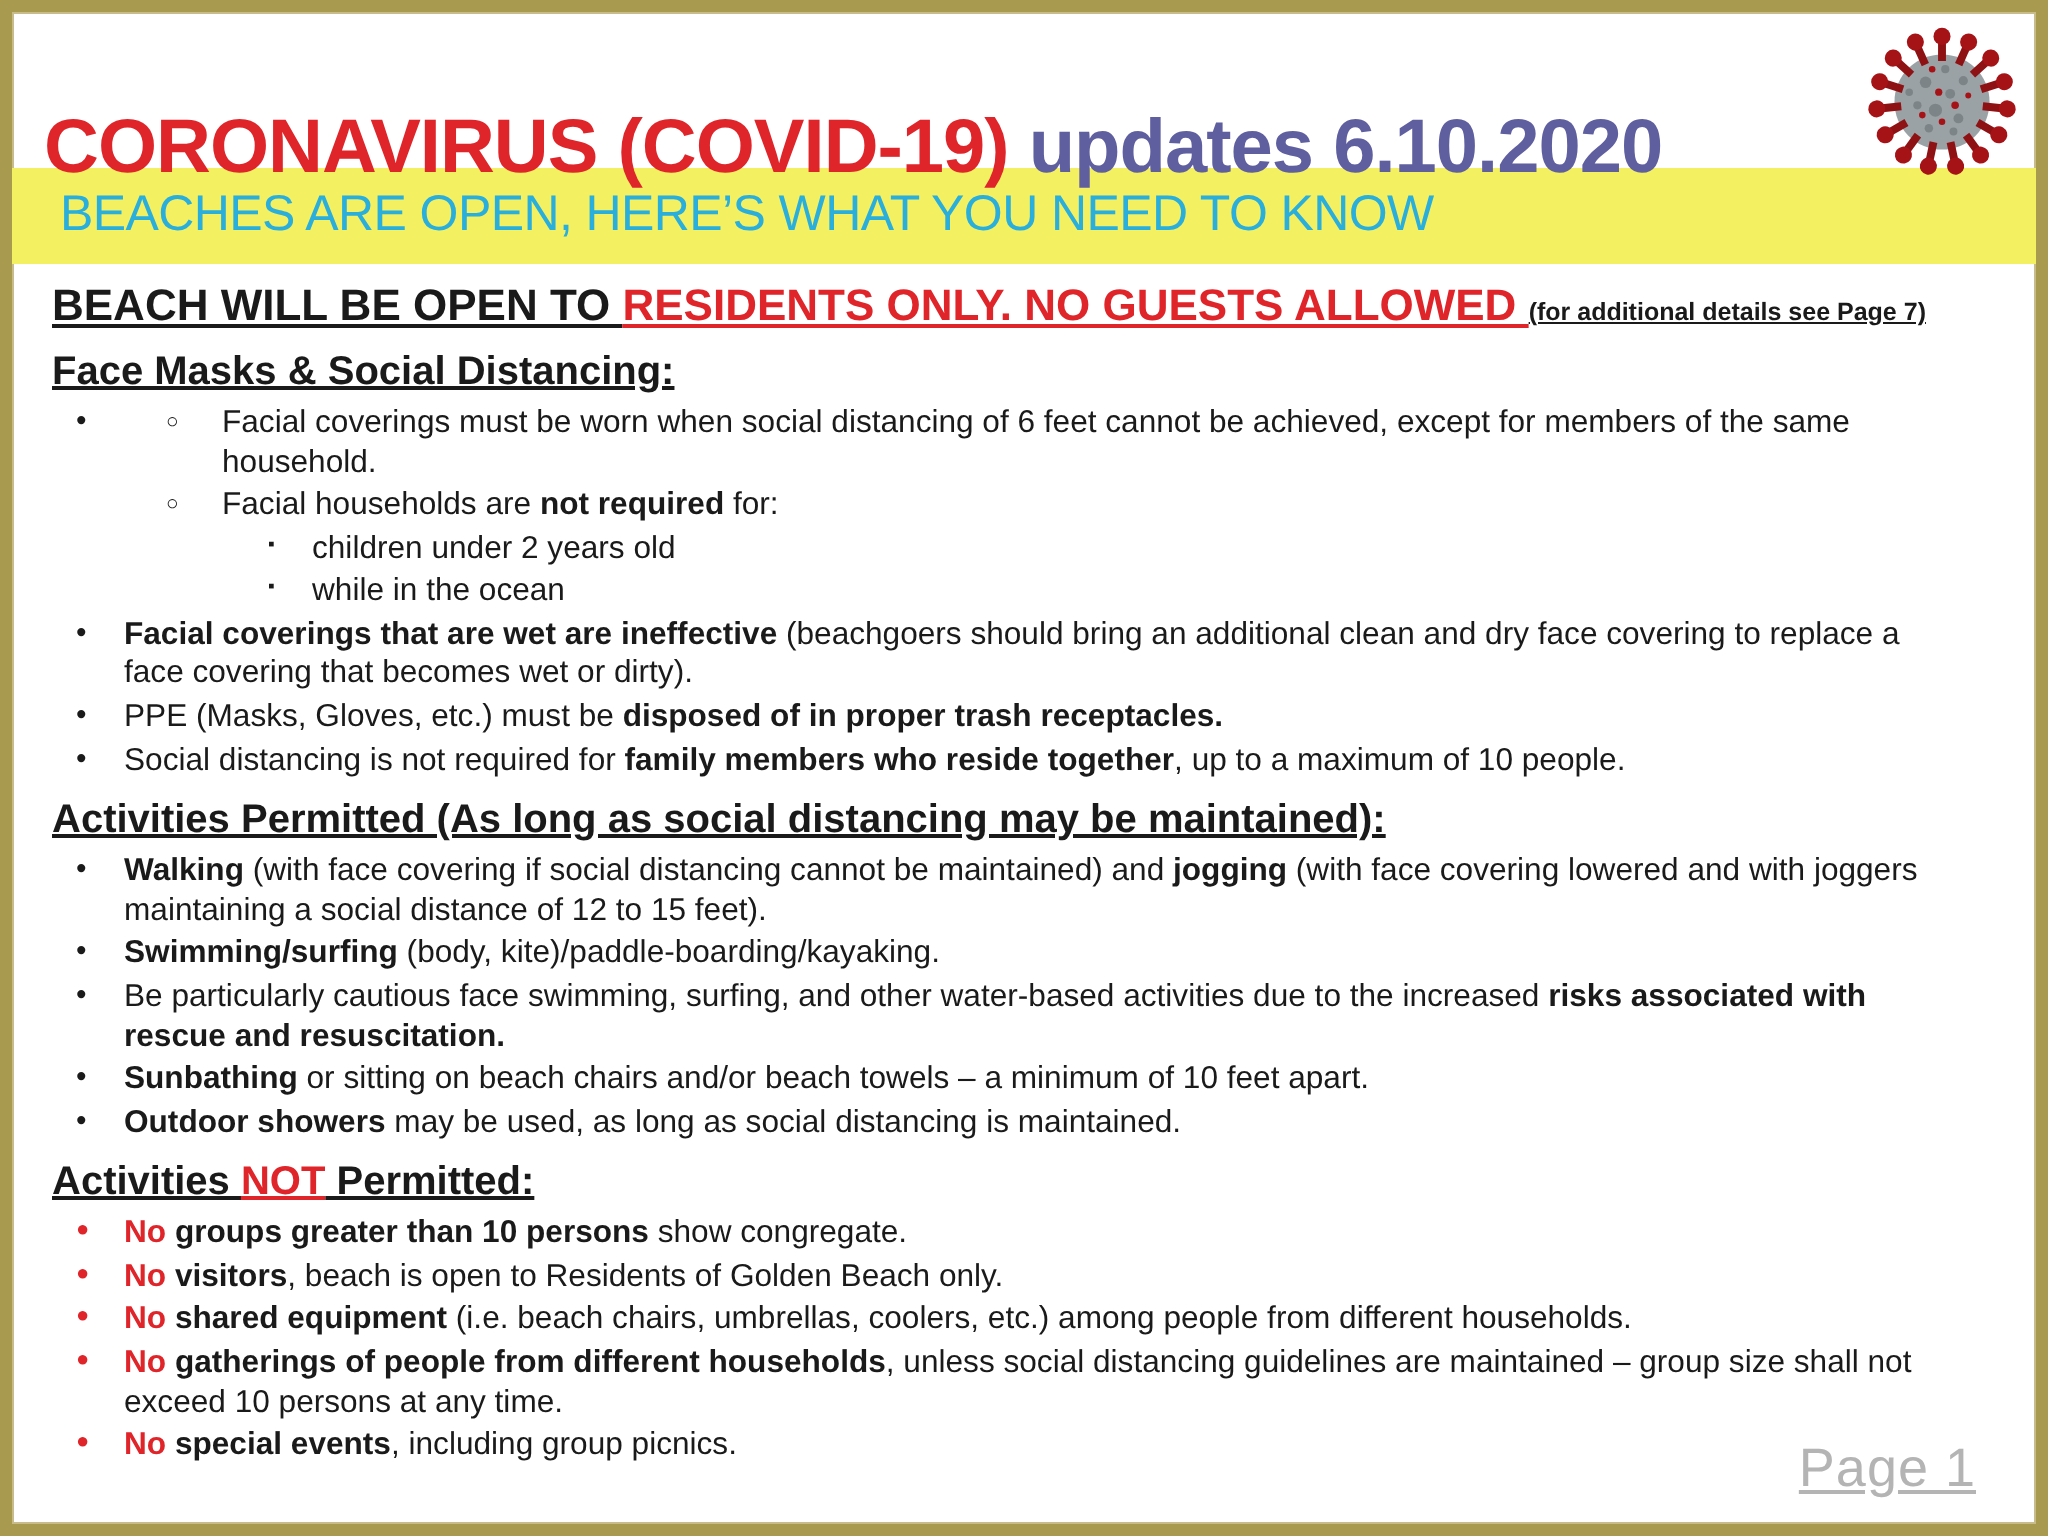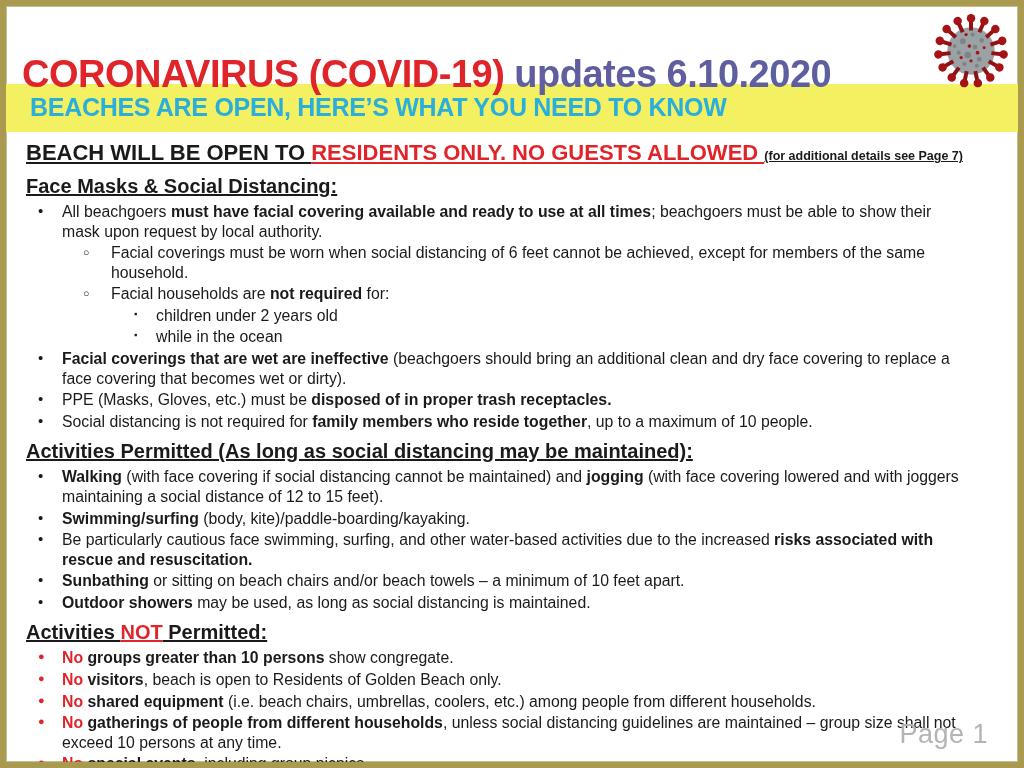--- a/index.html
+++ b/index.html
@@ -17,21 +17,21 @@
   .header { position: relative; padding: 16px 16px 0 16px; height: 56px; }
   .title { font-size: 38px; font-weight: bold; letter-spacing: -0.5px; white-space: nowrap; line-height: 1.1; margin-top: 32px; }
   .title .red { color: #e0252a; }
   .title .purple { color: #5f5fa0; margin-left: 10px; }
   .virus {
     position: absolute; top: 4px; right: 6px; width: 82px; height: 82px; z-index: 5;
   }
   .banner {
     background: #f3f162;
     color: #2aaedb;
-    font-size: 25px; font-weight: bold;
+    font-size: 25px; font-weight: normal;
     letter-spacing: -0.3px;
     padding: 9px 0 10px 24px;
     margin-top: 6px;
     white-space: nowrap;
   }
   .content { padding: 6px 22px 0 20px; }
   .notice { font-size: 22px; font-weight: bold; white-space: nowrap; margin: 2px 0 6px 0; }
   .notice .small { font-size: 12.5px; }
   .heading { font-size: 20px; font-weight: bold; margin: 9px 0 4px 0; white-space: nowrap; }
   .heading .seg { text-decoration: underline; }
@@ -46,21 +46,21 @@
   .bullet { position: absolute; top: 0; }
   .bullet.disc   { font-size: 15px; top: 0; }
   .bullet.circle { font-size: 10.5px; top: 3px; }
   .bullet.square { font-size: 9.5px; top: 2px; }
   .bullet.red    { color: #e0252a; font-size: 11px; top: 2px; }
   .seg.b { font-weight: bold; }
   .seg.red { color: #e0252a; }
   .seg.u { text-decoration: underline; }
   .page-number {
     position: absolute; right: 30px; bottom: 12px;
-    color: #b4b4b4; font-size: 27px; letter-spacing: 0.5px;
+    color: #b4b4b4; font-size: 27px; letter-spacing: 0.5px; text-decoration: underline;
   }
 </style>
 </head>
 <body>
 
 <div class="header">
   <div class="title"><span class="red">CORONAVIRUS (COVID-19)</span><span class="purple">updates 6.10.2020</span></div>
 </div>
 
 <svg class="virus" viewBox="0 0 100 100" xmlns="http://www.w3.org/2000/svg" aria-hidden="true">
@@ -108,21 +108,21 @@
   </g>
 </svg>
 
 <div class="banner">BEACHES ARE OPEN, HERE’S WHAT YOU NEED TO KNOW</div>
 
 <div class="content">
   <div class="notice"><span class="seg b u">BEACH WILL BE OPEN TO </span><span class="seg b red u">RESIDENTS ONLY. NO GUESTS ALLOWED </span><span class="seg b u small">(for additional details see Page 7)</span></div>
   <div>
       <div class="section">
         <div class="heading"><span class="seg">Face Masks &amp; Social Distancing:</span></div>
-        <div class="li l1"><span class="bullet disc">•</span><span><span class="seg">All beachgoers </span><span class="seg b">must have facial covering available and ready to use at all times</span><span class="seg">; beachgoers must be able to show their mask upon request by local authority.</span></span></div>
+        <div class="li l1"><span class="bullet disc">•</span></div>
         <div class="li l2"><span class="bullet circle">○</span><span><span class="seg">Facial coverings must be worn when social distancing of 6 feet cannot be achieved, except for members of the same household.</span></span></div>
         <div class="li l2"><span class="bullet circle">○</span><span><span class="seg">Facial households are </span><span class="seg b">not required</span><span class="seg"> for:</span></span></div>
         <div class="li l3"><span class="bullet square">▪</span><span><span class="seg">children under 2 years old</span></span></div>
         <div class="li l3"><span class="bullet square">▪</span><span><span class="seg">while in the ocean</span></span></div>
         <div class="li l1"><span class="bullet disc">•</span><span><span class="seg b">Facial coverings that are wet are ineffective</span><span class="seg"> (beachgoers should bring an additional clean and dry face covering to replace a face covering that becomes wet or dirty).</span></span></div>
         <div class="li l1"><span class="bullet disc">•</span><span><span class="seg">PPE (Masks, Gloves, etc.) must be </span><span class="seg b">disposed of in proper trash receptacles.</span></span></div>
         <div class="li l1"><span class="bullet disc">•</span><span><span class="seg">Social distancing is not required for </span><span class="seg b">family members who reside together</span><span class="seg">, up to a maximum of 10 people.</span></span></div>
       </div>
       <div class="section">
         <div class="heading"><span class="seg">Activities Permitted (As long as social distancing may be maintained):</span></div>

